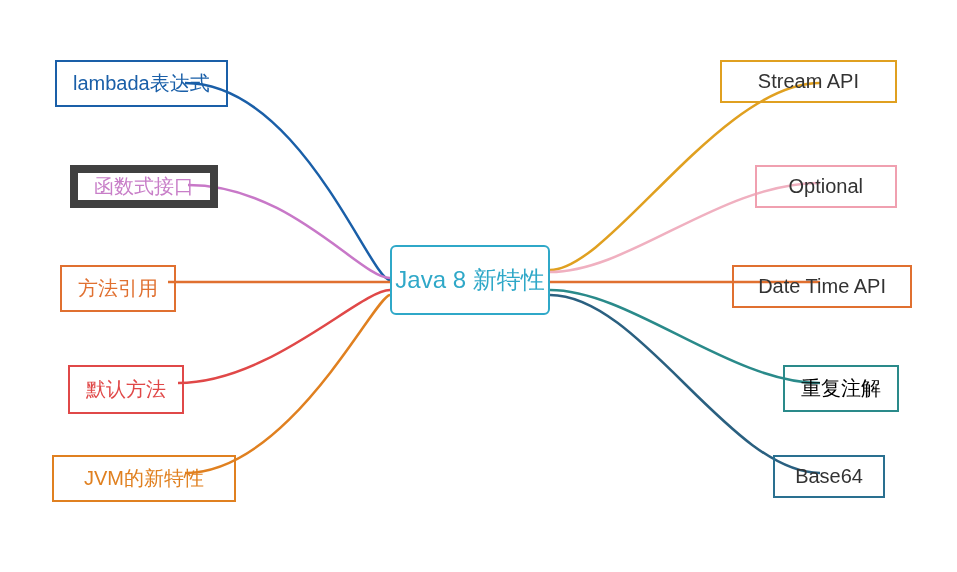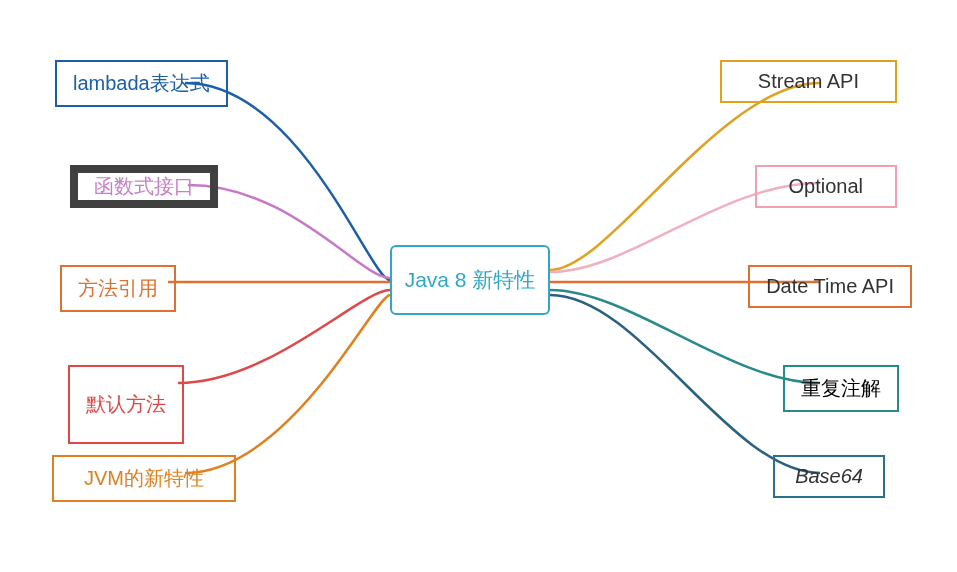--- a/index.html
+++ b/index.html
@@ -25,21 +25,21 @@
       justify-content: center;
       font-size: 20px;
       font-weight: 400;
       white-space: nowrap;
     }
     .center-node {
       width: 160px;
       height: 70px;
       border: 2.5px solid #2fa8c8;
       color: #2fa8c8;
-      font-size: 21px;
+      font-size: 24px;
       font-weight: 500;
       left: 390px;
       top: 245px;
       background: #fff;
       border-radius: 6px;
     }
     
     .node-lambada {
       border: 2px solid #1a5fa8;
       color: #1a5fa8;
@@ -59,21 +59,21 @@
       color: #e07030;
       left: 60px;
       top: 265px;
       padding: 8px 16px;
     }
     .node-moren {
       border: 2px solid #e04848;
       color: #e04848;
       left: 68px;
       top: 365px;
-      padding: 24px 16px;
+      padding: 9px 16px;
     }
     .node-jvm {
       border: 2px solid #e08020;
       color: #e08020;
       left: 52px;
       top: 455px;
       padding: 8px 30px;
     }
     
     .node-stream {
@@ -88,36 +88,35 @@
       color: #333;
       right: 60px;
       top: 165px;
       padding: 8px 32px;
     }
     .node-datetime {
       border: 2px solid #e07030;
       color: #333;
       right: 45px;
       top: 265px;
-      padding: 8px 16px;
+      padding: 8px 24px;
     }
     .node-chongfu {
       border: 2px solid #2a8a8a;
       color: #000000;
       right: 58px;
       top: 365px;
       padding: 8px 16px;
     }
     .node-base64 {
       border: 2px solid #2a7090;
       color: #333;
       right: 72px;
       top: 455px;
       padding: 8px 20px;
-      font-style: italic;
     }
   </style>
 </head>
 <body>
 
 <svg id="canvas" xmlns="http://www.w3.org/2000/svg">
 
   <path d="M 185 83 C 300 83, 370 280, 390 280" stroke="#1a5fa8" stroke-width="2.5" fill="none"></path>
 
   <path d="M 188 185 C 290 185, 360 278, 390 278" stroke="#c878c8" stroke-width="2.5" fill="none"></path>

